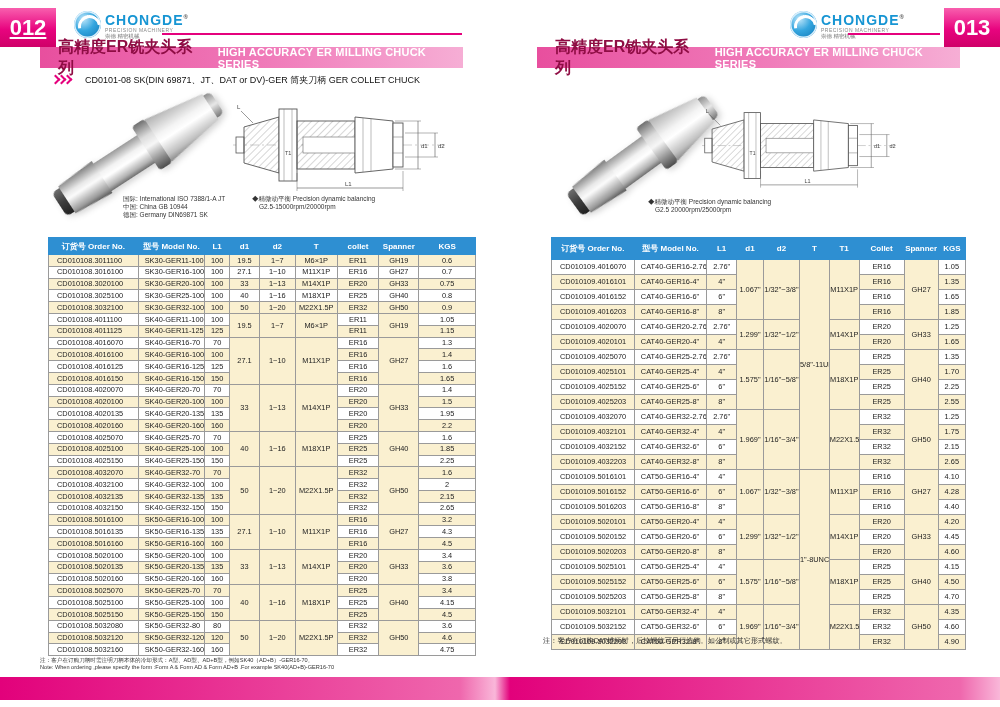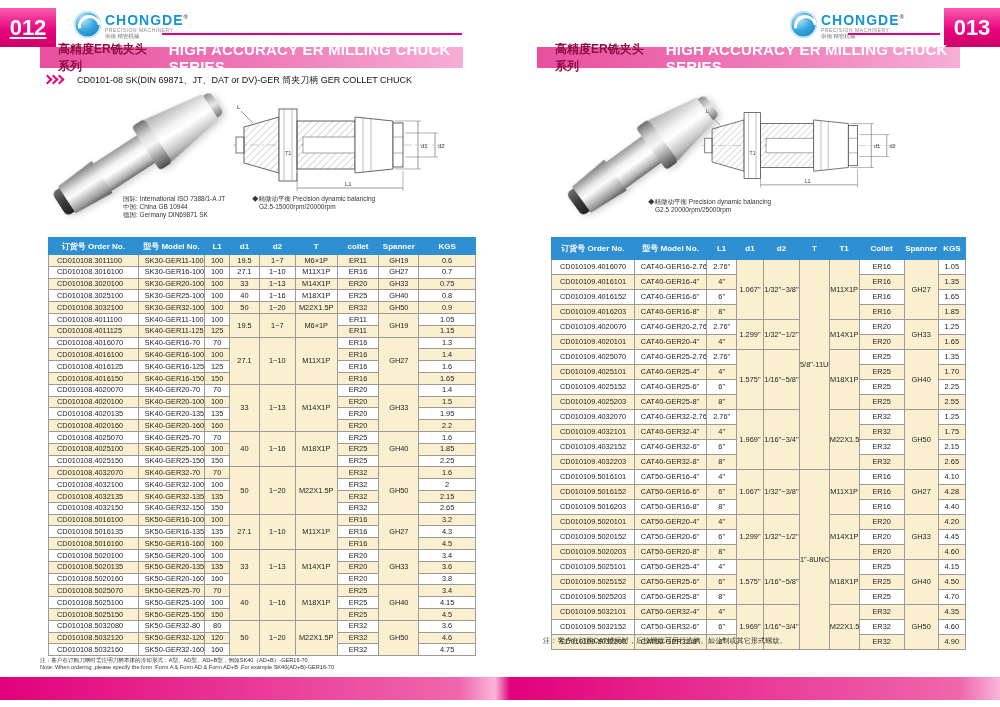--- a/index.html
+++ b/index.html
@@ -25,22 +25,22 @@
   .logo-reg{font-size:6px;color:#555;margin-top:-2px;}
   .logo-name{font-size:14px;font-weight:bold;letter-spacing:1px;color:#1795d3;line-height:13px;}
   .logo-sub{font-size:5px;color:#888;letter-spacing:.5px;}
   .logo-cn{font-size:5.5px;color:#777;}
   .logo-line{position:absolute;height:2px;background:#e5017d;top:33px;}
 
   
   .banner{position:absolute;top:47px;height:21px;width:423px;
           background:linear-gradient(90deg,#e84f9e 0%,#f07cba 55%,#f6aed5 100%);
           display:flex;align-items:center;gap:14px;padding-left:18px;box-sizing:border-box;}
-  .banner-cn{font-size:12px;font-weight:bold;color:#8f0d44;}
-  .banner-en{font-size:15px;font-weight:bold;color:#fff;letter-spacing:.2px;}
+  .banner-cn{font-size:16px;font-weight:bold;color:#8f0d44;}
+  .banner-en{font-size:11px;font-weight:bold;color:#fff;letter-spacing:.2px;}
 
   
   .subtitle{position:absolute;display:flex;align-items:flex-start;gap:6px;font-size:9px;color:#111;}
   .chevs{display:inline-flex;margin-top:2px;}
   .chev{width:5px;height:5px;border-top:2.2px solid #e5017d;border-right:2.2px solid #e5017d;
         transform:rotate(45deg);margin-right:-1px;}
   .sub-lines div{line-height:13px;}
   .sub-indent{padding-left:62px;}
 
   
@@ -105,21 +105,21 @@
         <div class="logo-cn">崇德 精密机械</div>
       </div>
     </div>
     <div class="logo-line" style="left:162px;width:300px;"></div>
 
     <div class="banner" style="left:40px;">
       <span class="banner-cn">高精度ER铣夹头系列</span>
       <span class="banner-en">HIGH ACCURACY ER MILLING CHUCK SERIES</span>
     </div>
 
-    <div class="subtitle" style="left:44px;top:74px;gap:15px;">
+    <div class="subtitle" style="left:52px;top:74px;gap:15px;">
       <span class="chevs">
           <span class="chev"></span>
           <span class="chev"></span>
           <span class="chev"></span>
         </span>
       <div class="sub-lines">
         <div>CD0101-08  SK(DIN 69871、JT、DAT or DV)-GER 筒夹刀柄  GER COLLET CHUCK</div>
       </div>
     </div>
 

